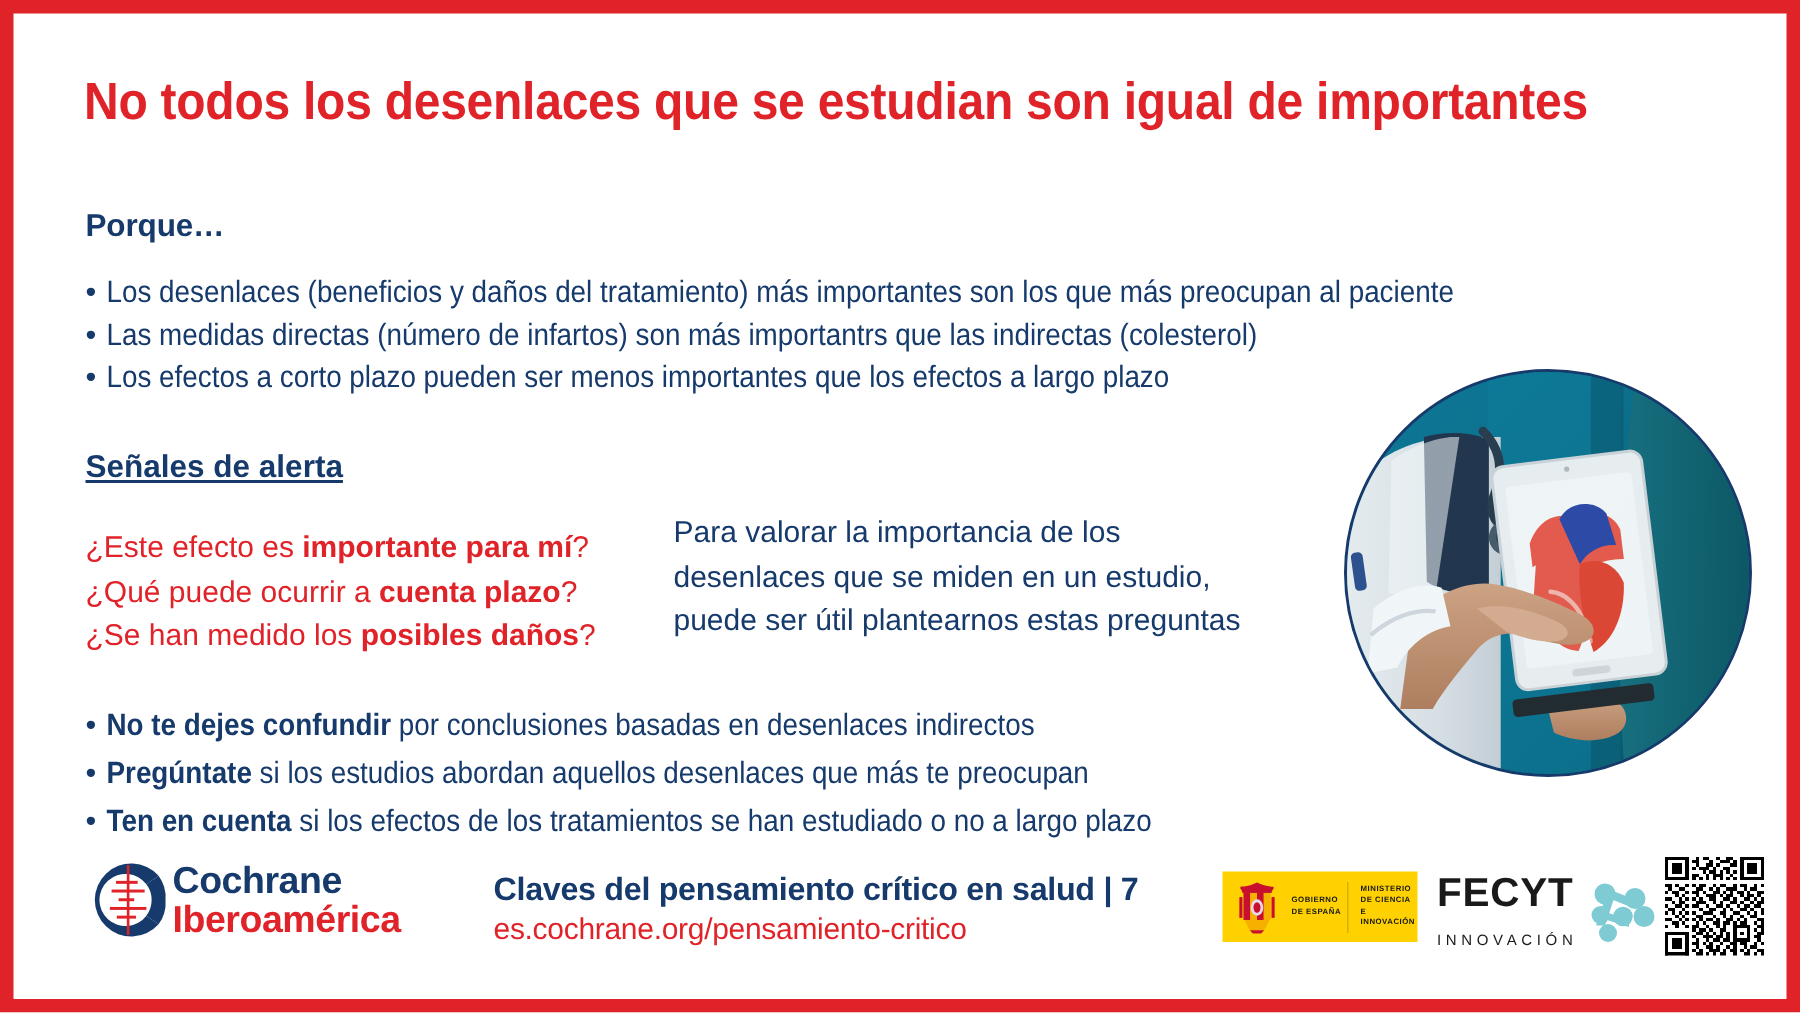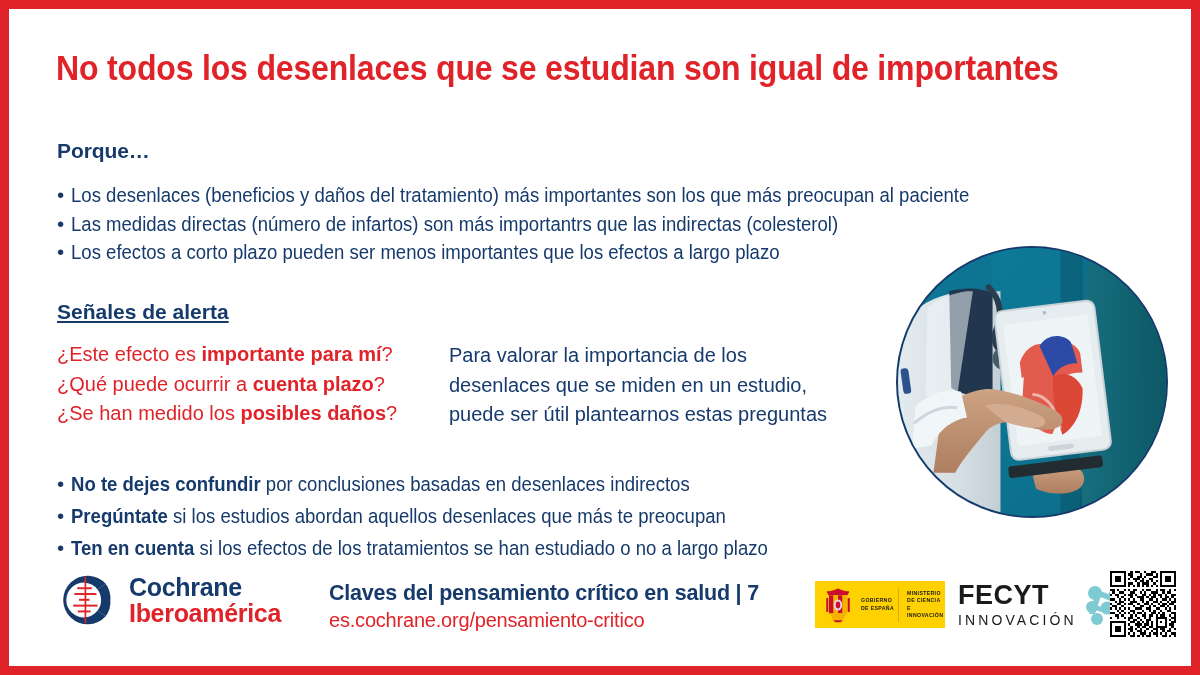--- a/index.html
+++ b/index.html
@@ -73,21 +73,21 @@
   #alert-head{
     position:absolute;
     left:48px; top:291px;
     color:#163a6b;
     font-weight:bold;
     font-size:21px;
     text-decoration:underline;
   }
   #questions{
     position:absolute;
-    left:48px; top:331px;
+    left:48px; top:342px;
     color:#e02329;
     font-size:20px;
     line-height:29.5px;
   }
   #questions .q{ white-space:nowrap; display:block; }
   #questions .q b{ font-weight:bold; }
 
   #explain{
     position:absolute;
     left:440px; top:332px;
@@ -115,21 +115,21 @@
   #footer{
     position:absolute;
     left:0; bottom:9px;
     width:1182px;
     height:92px;
   }
   
   #cochrane-logo{
     position:absolute;
     left:48px; top:6px;
-    display:flex;align-items:center;gap:14px;
+    display:flex;align-items:center;
   }
   #cochrane-mark{width:58px;height:58px;display:block;}
   #cochrane-word{
     line-height:1.04;
     font-size:25px;
     font-weight:bold;
     letter-spacing:-0.3px;
   }
   #cochrane-word .w1{color:#163a6b;display:block;}
   #cochrane-word .w2{color:#e02329;display:block;}
@@ -180,21 +180,21 @@
     left:949px; top:17px;
     display:flex;align-items:center;gap:6px;
   }
   #fecyt-words{line-height:1;}
   #fecyt-words .f1{
     display:block;color:#1a1a1a;font-weight:bold;
     font-size:27px;letter-spacing:0.5px;
   }
   #fecyt-words .f2{
     display:block;color:#1a1a1a;
-    font-size:14px;letter-spacing:3.1px;margin-top:4px;
+    font-size:10px;letter-spacing:3.1px;margin-top:14px;
   }
   #fecyt-dots{width:46px;height:42px;display:block;}
 
   
   #qr{
     position:absolute;
     left:1101px; top:6px;
     width:66px;height:66px;
     background:#ffffff;
   }

